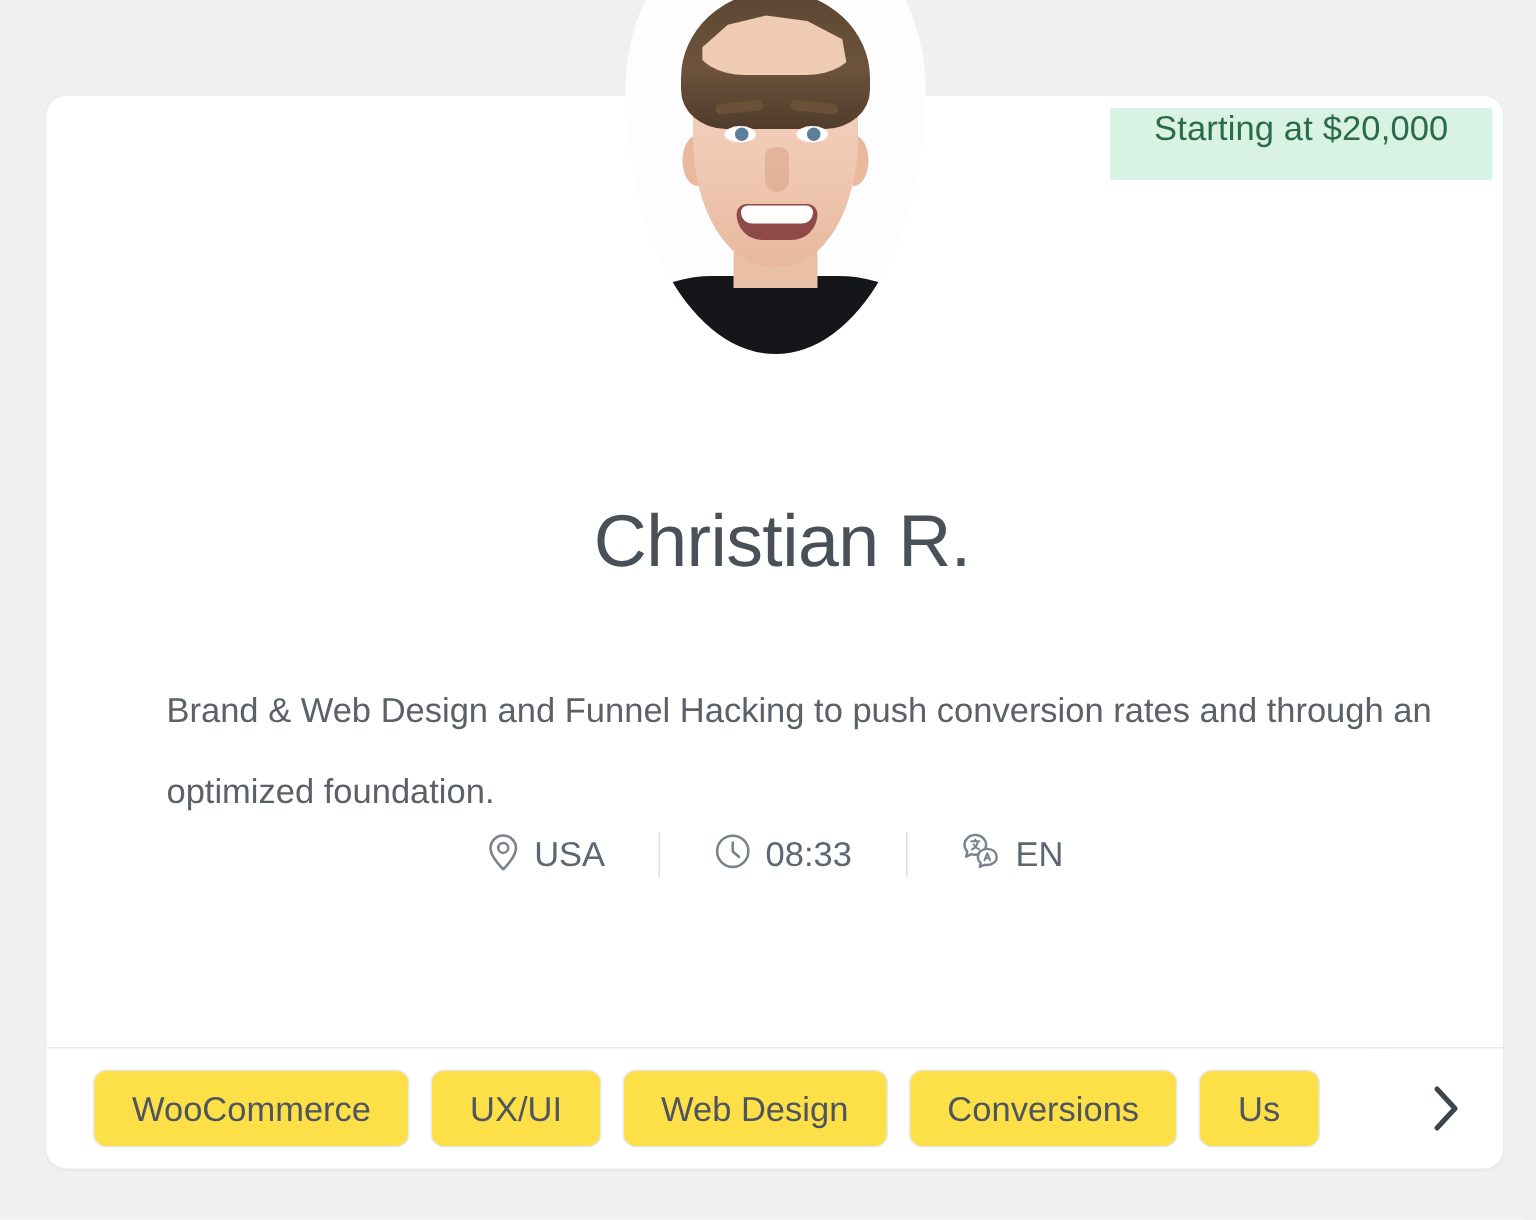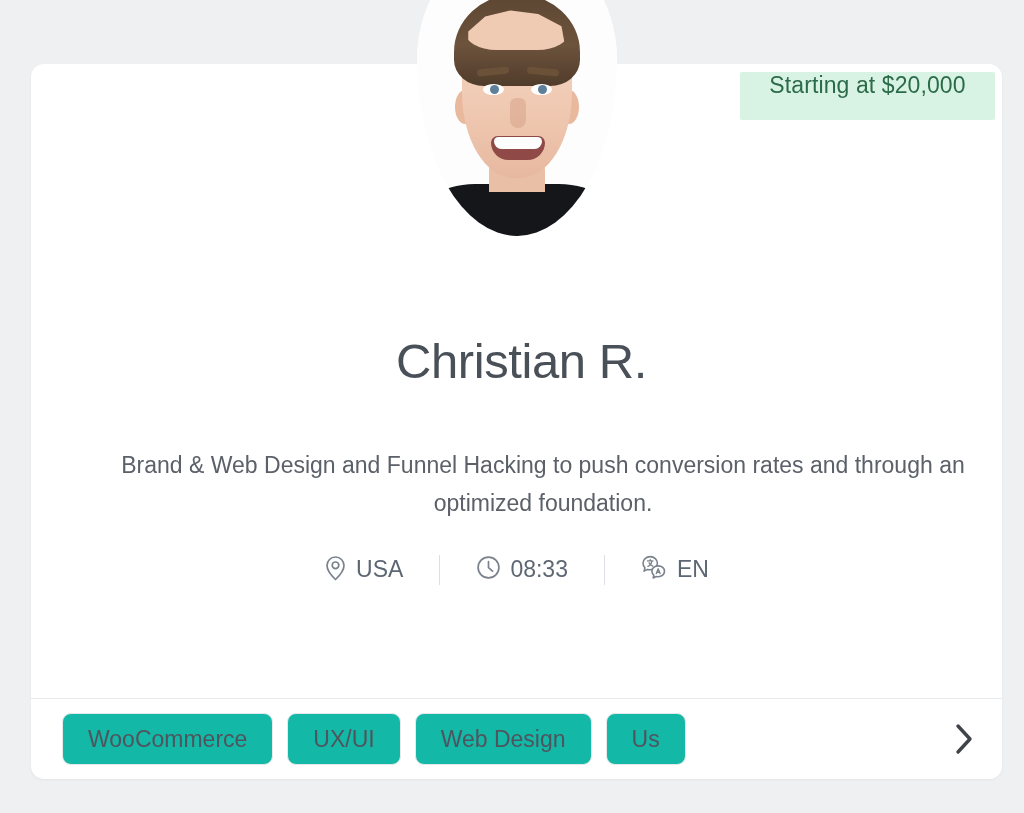--- a/index.html
+++ b/index.html
@@ -155,23 +155,22 @@
     color: #4a5058;
     letter-spacing: -0.4px;
   }
 
   
   .desc {
     position: absolute;
     left: 80px;
     width: 864px;
     top: 382px;
-    text-align: center;
     font-size: 23px;
-    line-height: 38px;
+    line-height: 54px;
     color: #5b6069;
   }
 
   
   .meta {
     position: absolute;
     left: 0;
     right: 0;
     top: 490px;
     display: flex;
@@ -221,21 +220,21 @@
     display: flex;
     align-items: center;
     gap: 14px;
     white-space: nowrap;
   }
   .tag {
     height: 52px;
     display: inline-flex;
     align-items: center;
     padding: 0 25px;
-    background: #14b8a6;
+    background: #fde047;
     border: 1px solid #e6e8eb;
     border-radius: 9px;
     font-size: 23px;
     color: #4f555e;
     box-sizing: border-box;
   }
   .tags-fade {
     position: absolute;
     right: 0;
     top: 0;
@@ -307,20 +306,21 @@
 
     </div>
 
     <div class="divider"></div>
 
     <div class="tags-area">
       <div class="tags-row">
         <span class="tag">WooCommerce</span>
         <span class="tag">UX/UI</span>
         <span class="tag">Web Design</span>
+        <span class="tag">Conversions</span>
         <span class="tag">Us</span>
       </div>
       <div class="tags-fade"></div>
       <div class="tags-next">
         <svg width="22" height="34" viewBox="0 0 22 34" fill="none" xmlns="http://www.w3.org/2000/svg">
           <path d="M5 4L17 17L5 30" stroke="#3f444b" stroke-width="3.4" stroke-linecap="round" stroke-linejoin="round"></path>
         </svg>
       </div>
     </div>
 

